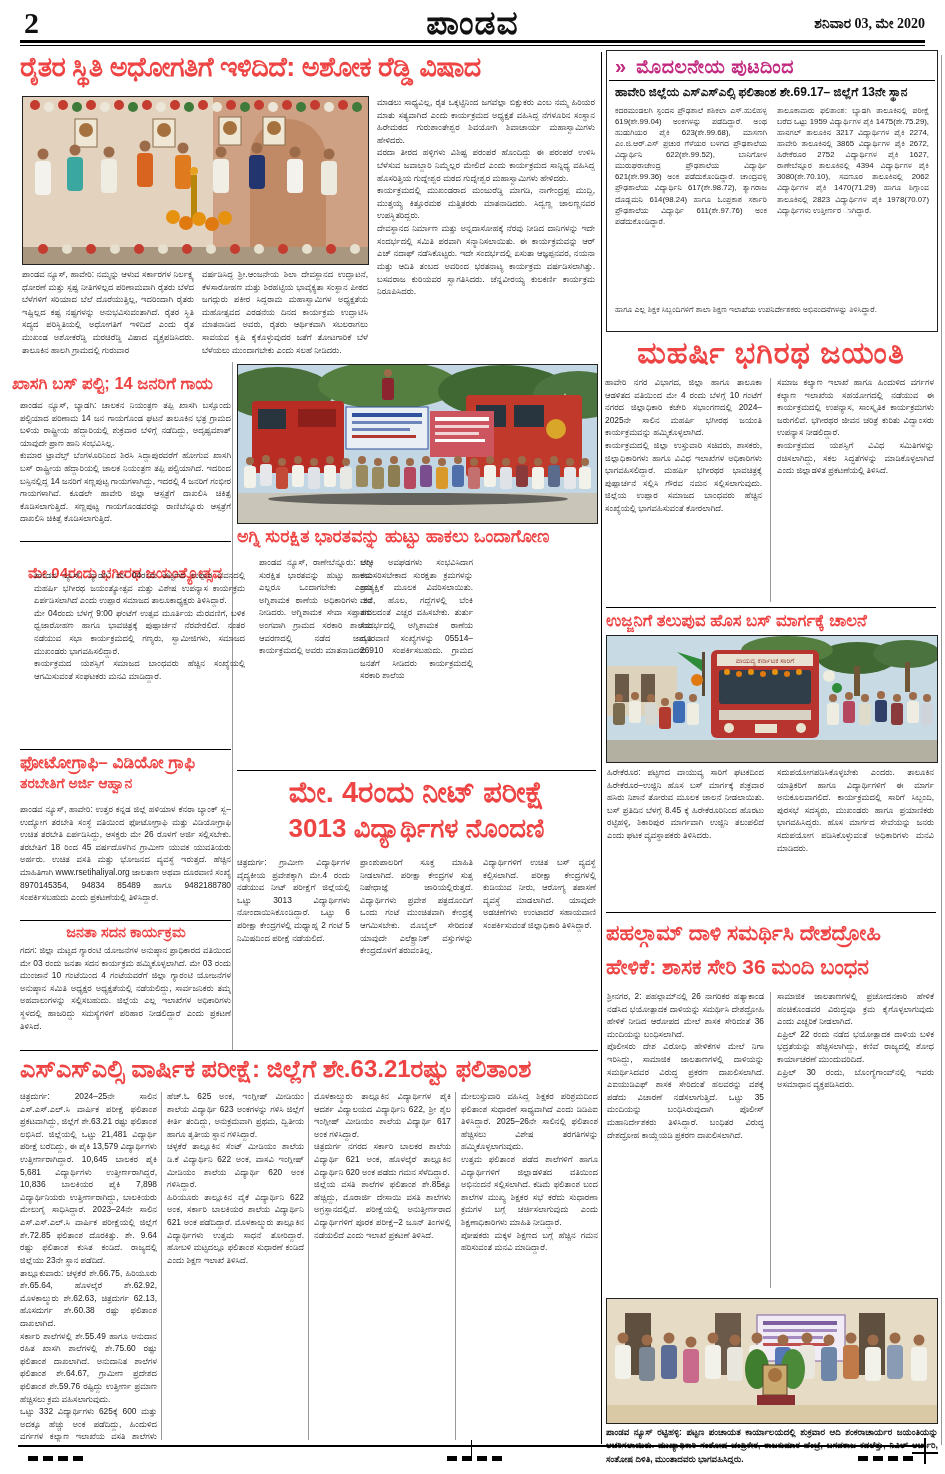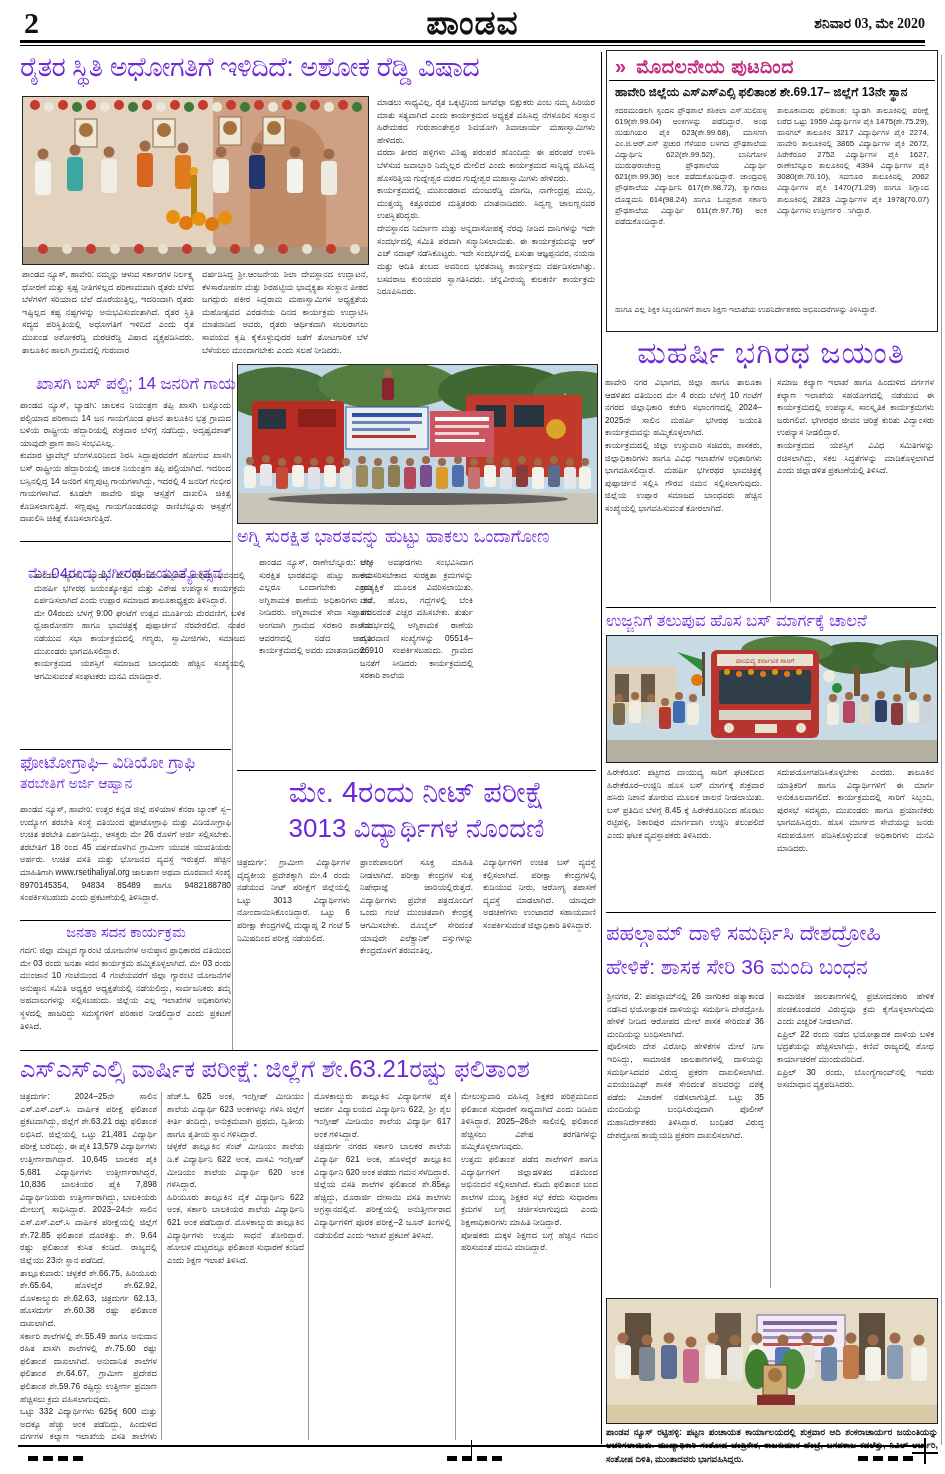--- a/index.html
+++ b/index.html
@@ -4,21 +4,21 @@
 <style>
   html,body{margin:0;padding:0;background:#f2f0ec;}
   .page{position:relative;width:945px;height:1474px;background:#ffffff;
         font-family:"Liberation Sans","DejaVu Sans",sans-serif;color:#111;overflow:hidden;}
   .abs{position:absolute;overflow:hidden;}
   .pagenum{font-family:"Liberation Serif","DejaVu Serif",serif;font-weight:bold;font-size:30px;}
   .masthead{font-weight:bold;font-size:33px;letter-spacing:1px;text-align:center;}
   .edate{font-family:"Liberation Serif","DejaVu Serif",serif;font-weight:bold;font-size:14px;text-align:right;}
   .rule{position:absolute;background:#000;}
   .rule-grey{position:absolute;background:#999;}
-  .hl{font-weight:normal;color:#6d28d9;line-height:1.12;}
+  .hl{font-weight:bold;color:#ef4444;line-height:1.12;}
   .hl-xl{font-size:27px;letter-spacing:-.5px;}
   .hl-lg{font-size:24px;}
   .hl-md{font-size:16.5px;}
   .hl-sm{font-size:14.5px;text-align:center;}
   .hl-big{font-size:29px;text-align:center;}
   .hl-r{font-size:21px;line-height:1.45;}
   .body{font-size:8.4px;line-height:1.5;text-align:justify;white-space:pre-line;color:#1a1a1a;}
   .body-xs{font-size:7.8px;line-height:1.42;text-align:justify;color:#1a1a1a;}
   .caption{font-size:8.6px;font-weight:bold;line-height:1.55;text-align:justify;color:#111;}
   .photo{border:1.5px solid #222;background:#ddd;}
@@ -140,21 +140,21 @@
     </svg>
   </div>
 
   <div class="abs body" style="left:22px;top:268px;width:172px;height:104px;">ಪಾಂಡವ ನ್ಯೂಸ್, ಹಾವೇರಿ: ನಮ್ಮನ್ನು ಆಳುವ ಸರ್ಕಾರಗಳ ನಿರ್ಲಕ್ಷ್ಯ ಧೋರಣೆ ಮತ್ತು ಸ್ಪಷ್ಟ ನೀತಿಗಳಿಲ್ಲದ ಪರಿಣಾಮವಾಗಿ ರೈತರು ಬೆಳೆದ ಬೆಳೆಗಳಿಗೆ ಸರಿಯಾದ ಬೆಲೆ ದೊರೆಯುತ್ತಿಲ್ಲ, ಇದರಿಂದಾಗಿ ರೈತರು ಇಷ್ಟಿಲ್ಲದ ಕಷ್ಟ ನಷ್ಟಗಳನ್ನು ಅನುಭವಿಸುವಂತಾಗಿದೆ. ರೈತರ ಸ್ಥಿತಿ ಸದ್ಯದ ಪರಿಸ್ಥಿತಿಯಲ್ಲಿ ಅಧೋಗತಿಗೆ ಇಳಿದಿದೆ ಎಂದು ರೈತ ಮುಖಂಡ ಅಶೋಕರೆಡ್ಡಿ ಮರಚಿರೆಡ್ಡಿ ವಿಷಾದ ವ್ಯಕ್ತಪಡಿಸಿದರು. ತಾಲೂಕಿನ ಹಾಲಗಿ ಗ್ರಾಮದಲ್ಲಿ ಗುರುವಾರ</div>
   <div class="abs body" style="left:202px;top:268px;width:166px;height:104px;">ವರ್ಷಡಿಸಿದ್ದ ಶ್ರೀ.ಆಂಜನೇಯ ಶಿಲಾ ದೇವಸ್ಥಾನದ ಉದ್ಘಾಟನೆ, ಕೆಳಸಾರೋಹಣ ಮತ್ತು ಶಿರಹಟ್ಟಿಯ ಭಾವೈಕ್ಯತಾ ಸಂಸ್ಥಾನ ಪೀಠದ ಜಗದ್ಗುರು ಪಕೀರ ಸಿದ್ದರಾಮ ಮಹಾಸ್ವಾಮಿಗಳ ಅಧ್ಯಕ್ಷತೆಯ ಮಹೋತ್ಸವದ ಎರಡನೆಯ ದಿನದ ಕಾರ್ಯಕ್ರಮ ಉದ್ಘಾಟಿಸಿ ಮಾತನಾಡಿದ ಅವರು, ರೈತರು ಆರ್ಥಿಕವಾಗಿ ಸಬಲರಾಗಲು ಸಾವಯವ ಕೃಷಿ ಕೈಕೊಳ್ಳುವುದರ ಜತೆಗೆ ತೋಟಗಾರಿಕೆ ಬೆಳೆ ಬೆಳೆಯಲು ಮುಂದಾಗಬೇಕು ಎಂದು ಸಲಹೆ ನೀಡಿದರು.</div>
   <div class="abs body" style="left:377px;top:96px;width:218px;height:278px;">ಮಾಡಲು ಸಾಧ್ಯವಿಲ್ಲ, ರೈತ ಒಕ್ಕಟ್ಟಿನಿಂದ ಜಗವೆಲ್ಲಾ ಬಿಕ್ಷುಕರು ಎಂಬ ನಮ್ಮ ಹಿರಿಯರ ಮಾತು ಸತ್ಯವಾಗಿದೆ ಎಂದು ಕಾರ್ಯಕ್ರಮದ ಅಧ್ಯಕ್ಷತೆ ವಹಿಸಿದ್ದ ನೆಗಳೂರಿನ ಸಂಸ್ಥಾನ ಹಿರೇಮಠದ ಗುರುಶಾಂತೇಶ್ವರ ಶಿವಯೋಗಿ ಶಿವಾಚಾರ್ಯ ಮಹಾಸ್ವಾಮಿಗಳು ಹೇಳಿದರು.
  ವರದಾ ತೀರದ ಹಳ್ಳಿಗಳು ವಿಶಿಷ್ಟ ಪರಂಪರೆ ಹೊಂದಿದ್ದು ಈ ಪರಂಪರೆ ಉಳಿಸಿ ಬೆಳೆಸುವ ಜವಾಬ್ದಾರಿ ನಿಮ್ಮೆಲ್ಲರ ಮೇಲಿದೆ ಎಂದು ಕಾರ್ಯಕ್ರಮದ ಸಾನ್ನಿಧ್ಯ ವಹಿಸಿದ್ದ ಹೊಸರಿತ್ತಿಯ ಗುದ್ನೇಶ್ವರ ಮಠದ ಗುದ್ನೇಶ್ವರ ಮಹಾಸ್ವಾಮಿಗಳು ಹೇಳಿದರು.
  ಕಾರ್ಯಕ್ರಮದಲ್ಲಿ ಮುಖಂಡರಾದ ಮಂಜುರೆಡ್ಡಿ ಮಾಗಡಿ, ನಾಗೇಂದ್ರಪ್ಪ ಮುದ್ದಿ, ಮುತ್ತಯ್ಯ ಕಿತ್ತೂರಮಠ ಮತ್ತಿತರರು ಮಾತನಾಡಿದರು. ಸಿದ್ವಣ್ಣ ಚಾಲಣ್ಣನವರ ಉಪಸ್ಥಿತರಿದ್ದರು.
  ದೇವಸ್ಥಾನದ ನಿರ್ಮಾಣ ಮತ್ತು ಅನ್ನದಾಸೋಹಕ್ಕೆ ನೆರವು ನೀಡಿದ ದಾನಿಗಳನ್ನು ಇದೇ ಸಂದರ್ಭದಲ್ಲಿ ಸಮಿತಿ ಪರವಾಗಿ ಸನ್ಮಾನಿಸಲಾಯಿತು. ಈ ಕಾರ್ಯಕ್ರಮವನ್ನು ಆರ್ ಎಚ್ ನದಾಫ್ ನಡೆಸಿಕೊಟ್ಟರು. ಇದೇ ಸಂದರ್ಭದಲ್ಲಿ ಏಸುತಾ ಆಜ್ಞಪ್ಪನವರ, ನಯನಾ ಮತ್ತು ಆದಿತಿ ತಂಬದ ಅವರಿಂದ ಭರತನಾಟ್ಯ ಕಾರ್ಯಕ್ರಮ ವರ್ಷಡಿಸಲಾಗಿತ್ತು. ಬಸವರಾಜ ಕುರಿಯವರ ಸ್ವಾಗತಿಸಿದರು. ಚೆನ್ನವೀರಯ್ಯ ಕುಲಕರ್ಣಿ ಕಾರ್ಯಕ್ರಮ ನಿರೂಪಿಸಿದರು.</div>
 
-  <div class="abs hl hl-md" style="left:36px;top:374px;width:212px;height:22px;">ಖಾಸಗಿ ಬಸ್ ಪಲ್ಟಿ; 14 ಜನರಿಗೆ ಗಾಯ</div>
+  <div class="abs hl hl-md" style="left:12px;top:374px;width:212px;height:22px;">ಖಾಸಗಿ ಬಸ್ ಪಲ್ಟಿ; 14 ಜನರಿಗೆ ಗಾಯ</div>
   <div class="abs body" style="left:20px;top:399px;width:211px;height:141px;">ಪಾಂಡವ ನ್ಯೂಸ್, ಬ್ಯಾಡಗಿ: ಚಾಲಕನ ನಿಯಂತ್ರಣ ತಪ್ಪಿ ಖಾಸಗಿ ಬಸ್ಸೊಂದು ಪಲ್ಟಿಯಾದ ಪರಿಣಾಮ 14 ಜನ ಗಾಯಗೊಂಡ ಘಟನೆ ತಾಲೂಕಿನ ಭತ್ರ ಗ್ರಾಮದ ಬಳಿಯ ರಾಷ್ಟ್ರೀಯ ಹೆದ್ದಾರಿಯಲ್ಲಿ ಶುಕ್ರವಾರ ಬೆಳಿಗ್ಗೆ ನಡೆದಿದ್ದು, ಅದೃಷ್ಟವಶಾತ್ ಯಾವುದೇ ಪ್ರಾಣ ಹಾನಿ ಸಂಭವಿಸಿಲ್ಲ.
  ಕುಮಾರ ಟ್ರಾವೆಲ್ಸ್ ಬೆಂಗಳೂರಿನಿಂದ ಶಿರಸಿ ಸಿದ್ದಾಪುರವರೆಗೆ ಹೋಗುವ ಖಾಸಗಿ ಬಸ್ ರಾಷ್ಟ್ರೀಯ ಹೆದ್ದಾರಿಯಲ್ಲಿ ಚಾಲಕ ನಿಯಂತ್ರಣ ತಪ್ಪಿ ಪಲ್ಟಿಯಾಗಿದೆ. ಇದರಿಂದ ಬಸ್ಸಿನಲ್ಲಿದ್ದ 14 ಜನರಿಗೆ ಸಣ್ಣಪುಟ್ಟ ಗಾಯಗಳಾಗಿದ್ದು, ಇದರಲ್ಲಿ 4 ಜನರಿಗೆ ಗಂಭೀರ ಗಾಯಗಳಾಗಿವೆ. ಕೂಡಲೇ ಹಾವೇರಿ ಜಿಲ್ಲಾ ಆಸ್ಪತ್ರೆಗೆ ದಾಖಲಿಸಿ ಚಿಕಿತ್ಸೆ ಕೊಡಿಸಲಾಗುತ್ತಿದೆ. ಸಣ್ಣಪುಟ್ಟ ಗಾಯಗೊಂಡವರನ್ನು ರಾಣಿಬೆನ್ನೂರು ಆಸ್ಪತ್ರೆಗೆ ದಾಖಲಿಸಿ ಚಿಕಿತ್ಸೆ ಕೊಡಿಸಲಾಗುತ್ತಿದೆ.</div>
   <div class="rule" style="left:20px;top:541px;width:211px;height:1px;"></div>
 
   <div class="abs hl" style="left:28px;top:546px;width:212px;height:20px;font-size:15px;margin-top:19px;">ಮೇ 04ರಂದು ಭಗೀರಥ ಜಯಂತ್ಯೋತ್ಸವ</div>
   <div class="abs body" style="left:20px;top:569px;width:211px;height:178px;margin-left:14px;">ಪಾಂಡವ ನ್ಯೂಸ್, ಬ್ಯಾಡಗಿ: ಮೇ 04ರಂದು ಪಟ್ಟಣದ ಉಪ್ಪಾರ ಭವನದಲ್ಲಿ ಮಹರ್ಷಿ ಭಗೀರಥ ಜಯಂತ್ಯೋತ್ಸವ ಮತ್ತು ವಿಶೇಷ ಉಪನ್ಯಾಸ ಕಾರ್ಯಕ್ರಮ ಏರ್ಪಡಿಸಲಾಗಿದೆ ಎಂದು ಉಪ್ಪಾರ ಸಮಾಜದ ತಾಲೂಕಾಧ್ಯಕ್ಷರು ತಿಳಿಸಿದ್ದಾರೆ.
  ಮೇ 04ರಂದು ಬೆಳಗ್ಗೆ 9:00 ಘಂಟೆಗೆ ಉತ್ಸವ ಮೂರ್ತಿಯ ಮೆರವಣಿಗೆ, ಬಳಿಕ ಧ್ವಜಾರೋಹಣ ಹಾಗೂ ಭಾವಚಿತ್ರಕ್ಕೆ ಪುಷ್ಪಾರ್ಚನೆ ನೆರವೇರಲಿದೆ. ನಂತರ ನಡೆಯುವ ಸಭಾ ಕಾರ್ಯಕ್ರಮದಲ್ಲಿ ಗಣ್ಯರು, ಸ್ವಾಮೀಜಿಗಳು, ಸಮಾಜದ ಮುಖಂಡರು ಭಾಗವಹಿಸಲಿದ್ದಾರೆ.
  ಕಾರ್ಯಕ್ರಮದ ಯಶಸ್ಸಿಗೆ ಸಮಾಜದ ಬಾಂಧವರು ಹೆಚ್ಚಿನ ಸಂಖ್ಯೆಯಲ್ಲಿ ಆಗಮಿಸುವಂತೆ ಸಂಘಟಕರು ಮನವಿ ಮಾಡಿದ್ದಾರೆ.</div>
   <div class="rule" style="left:20px;top:749px;width:211px;height:1px;"></div>
 

